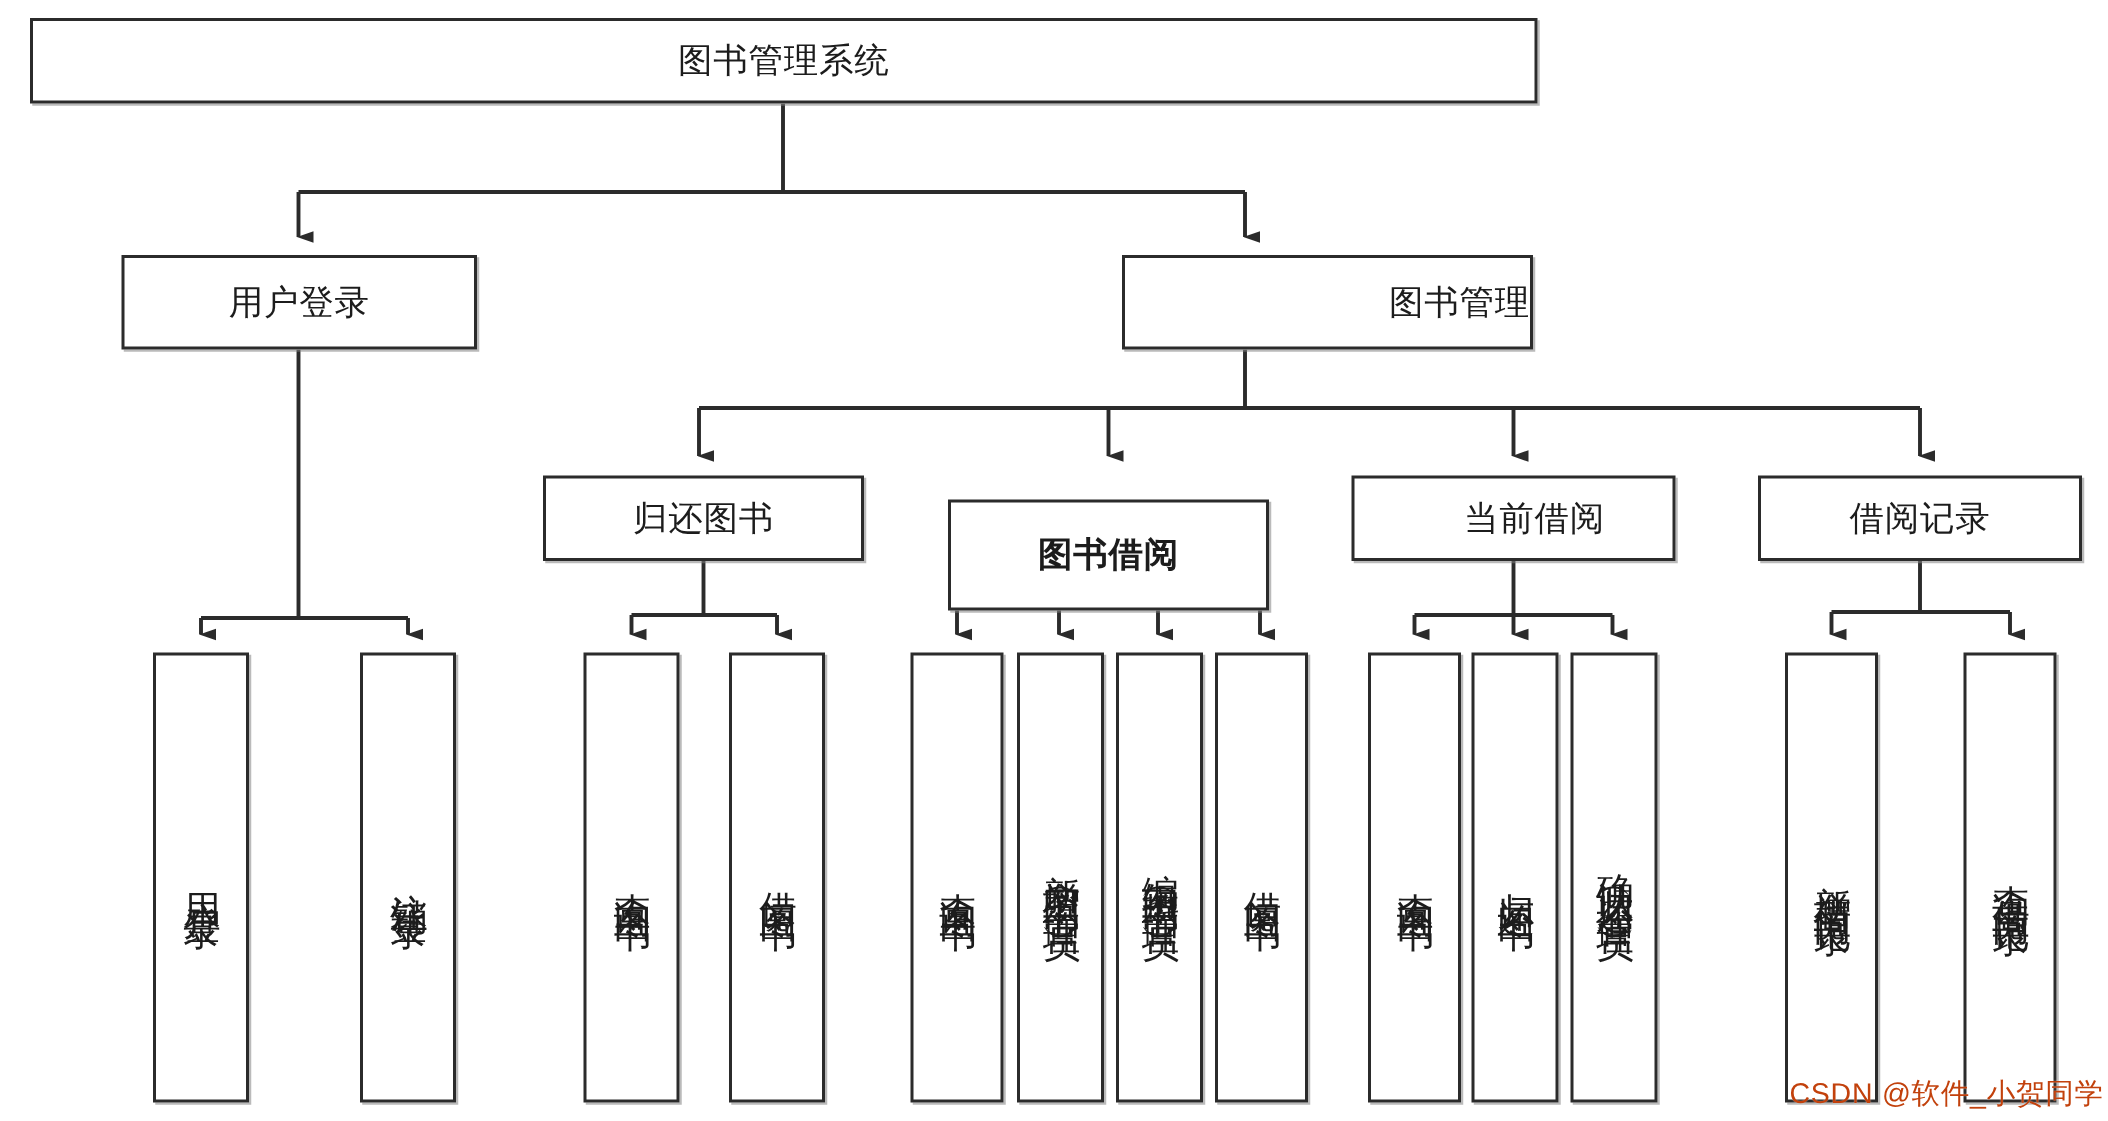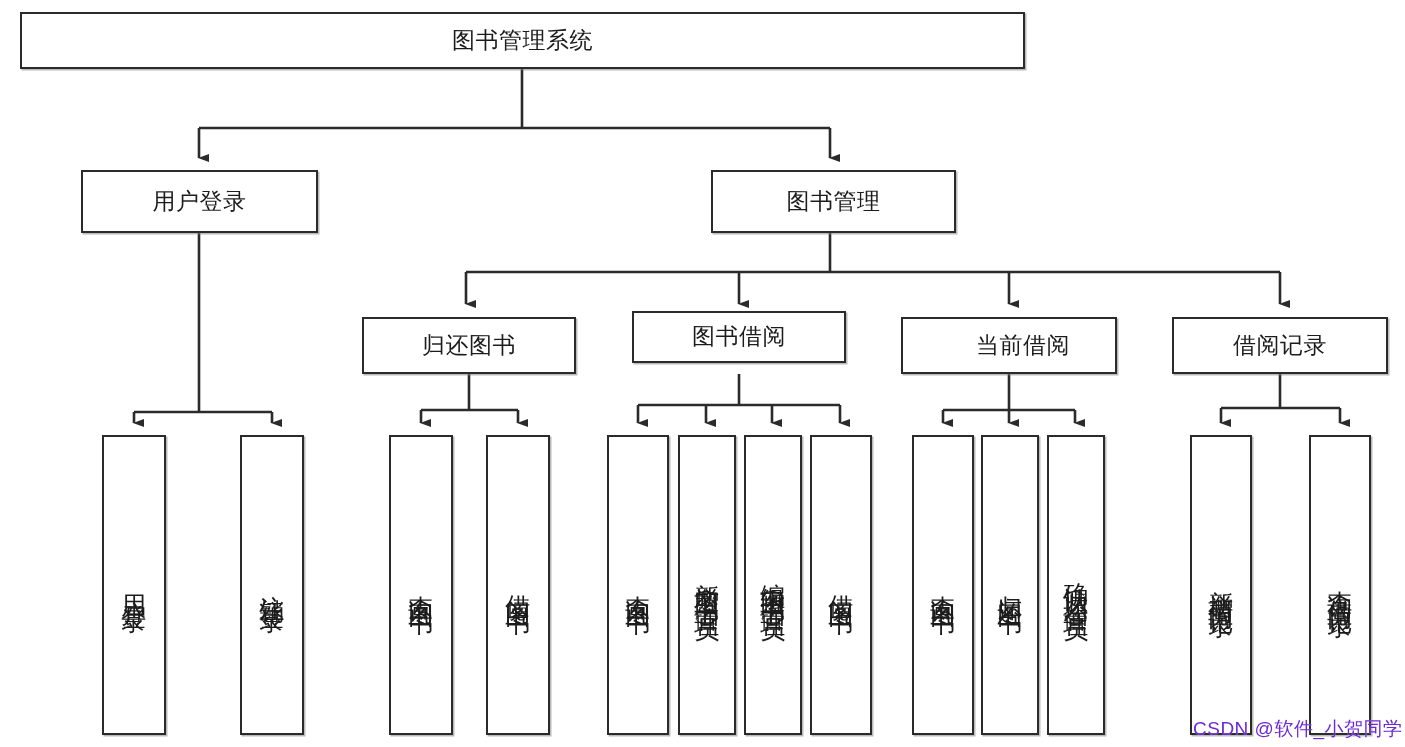--- a/index.html
+++ b/index.html
@@ -56,21 +56,21 @@
   .node.vert .label {
     writing-mode: vertical-rl;
     text-orientation: upright;
     font-size: 25px;
     letter-spacing: 5px;
     line-height: 1.05;
     white-space: nowrap;
   }
   .watermark {
     position: absolute;
-    color: #6d28d9;
+    color: #c2410c;
     font-size: 19px;
     letter-spacing: 0.5px;
     white-space: nowrap;
     z-index: 6;
     text-shadow: 0 0 1px rgba(255,255,255,0.6);
     text-align: right;
   }
 </style>
 </head>
 <body>
@@ -131,29 +131,29 @@
   </svg>
 
   <div class="node root horiz" style="left:20px; top:12px; width:1005px; height:57px;">
     <span class="label">图书管理系统</span>
   </div>
 
   <div class="node horiz" style="left:81px; top:170px; width:237px; height:63px;">
     <span class="label">用户登录</span>
   </div>
 
-  <div class="node horiz" style="left:711px; top:170px; width:245px; height:63px;">
+  <div class="node horiz" style="left:748px; top:170px; width:274px; height:63px;justify-content:flex-end;">
     <span class="label">图书管理</span>
   </div>
 
   <div class="node horiz" style="left:362px; top:317px; width:214px; height:57px;">
     <span class="label">归还图书</span>
   </div>
 
-  <div class="node horiz" style="left:632px; top:311px; width:214px; height:52px;">
+  <div class="node horiz" style="left:632px; top:333px; width:214px; height:74px;font-weight:bold;">
     <span class="label">图书借阅</span>
   </div>
 
   <div class="node horiz" style="left:901px; top:317px; width:216px; height:57px;padding-left:28px;">
     <span class="label">当前借阅</span>
   </div>
 
   <div class="node horiz" style="left:1172px; top:317px; width:216px; height:57px;">
     <span class="label">借阅记录</span>
   </div>

